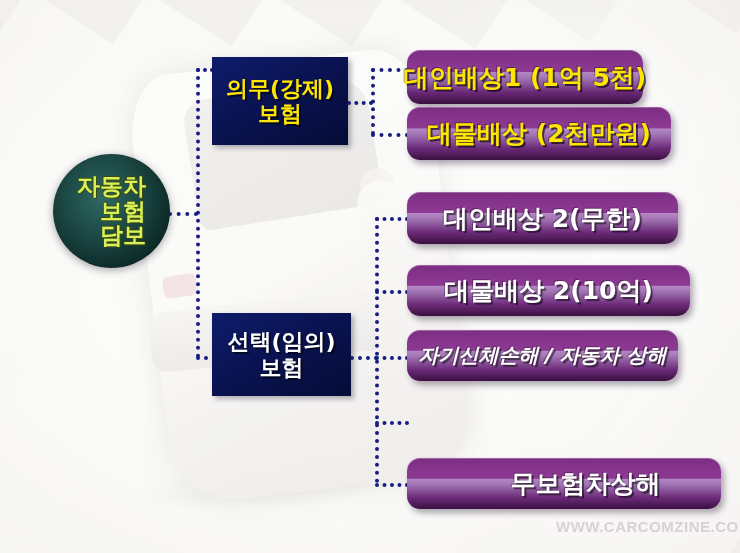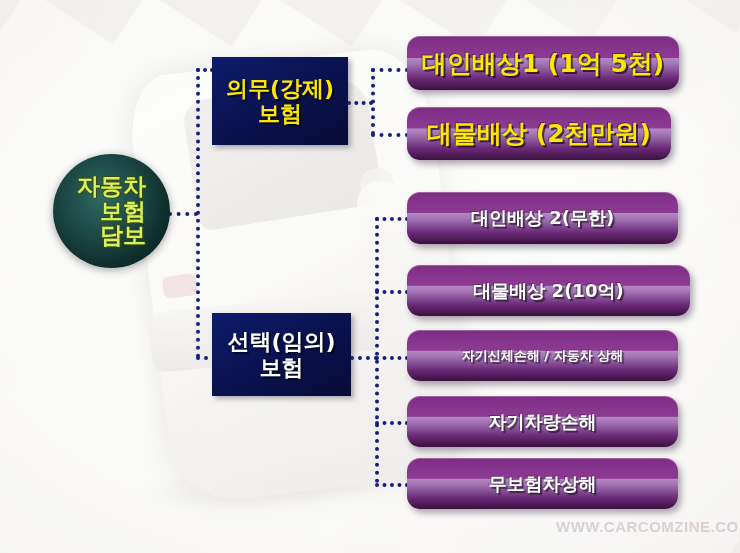--- a/index.html
+++ b/index.html
@@ -93,23 +93,23 @@
         #8e3a94 40%,
         #b488c4 41%,
         #a274b4 52%,
         #6b2a78 78%,
         #3a1040 100%);
     display:flex;align-items:center;justify-content:center;
     box-shadow:3px 4px 6px rgba(60,40,70,.40), inset 0 1px 0 rgba(255,255,255,.25);}
   .pbox .txt{font-weight:bold;text-align:center;white-space:nowrap;}
   .pbox.yellow .txt{color:#ffe600;font-size:25px;
     text-shadow:2px 2px 0 rgba(0,0,0,.6), -1px -1px 0 rgba(0,0,0,.35);}
-  .pbox.white .txt{color:#ffffff;font-size:18px;
+  .pbox.white .txt{color:#ffffff;font-size:25px;
     text-shadow:2px 2px 1px rgba(0,0,0,.55), -1px -1px 0 rgba(0,0,0,.3);}
-  .pbox.white.small .txt{font-size:13px;}
+  .pbox.white.small .txt{font-size:20px;font-style:italic;}
 </style>
 </head>
 <body>
 
 <div id="stage">
 
   <div id="bg">
     <div class="road"></div>
     <div class="asphalt asp1"></div>
     <div class="asphalt asp2"></div>
@@ -160,41 +160,38 @@
   </div>
 
   <div class="navybox yellow" style="left:212px;top:57px;width:136px;height:88px;">
     <div class="txt"><span>의무(강제)</span><br><span>보험</span></div>
   </div>
 
   <div class="navybox white" style="left:212px;top:313px;width:139px;height:83px;">
     <div class="txt"><span>선택(임의)</span><br><span>보험</span></div>
   </div>
 
-  <div class="pbox yellow" style="left:407px;top:36px;width:272px;height:54px;">
+  <div class="pbox yellow" style="left:407px;top:50px;width:236px;height:54px;">
     <div class="txt">대인배상1 (1억 5천)</div>
   </div>
 
   <div class="pbox yellow" style="left:407px;top:107px;width:264px;height:53px;align-items:center;">
     <div class="txt">대물배상 (2천만원)</div>
   </div>
 
   <div class="pbox white" style="left:407px;top:192px;width:271px;height:52px;">
     <div class="txt">대인배상 2(무한)</div>
   </div>
 
   <div class="pbox white" style="left:407px;top:265px;width:283px;height:51px;">
     <div class="txt">대물배상 2(10억)</div>
   </div>
 
   <div class="pbox white small" style="left:407px;top:330px;width:271px;height:51px;">
     <div class="txt">자기신체손해 / 자동차 상해</div>
   </div>
 
-  <div class="pbox white" style="left:407px;top:396px;width:271px;height:51px;">
-    <div class="txt">자기차량손해</div>
-  </div>
 
-  <div class="pbox white" style="left:407px;top:458px;width:271px;height:51px;">
+  <div class="pbox white" style="left:407px;top:458px;width:271px;height:51px;padding-left:43px;">
     <div class="txt">무보험차상해</div>
   </div>
 
 </div>
 
 </body></html>

